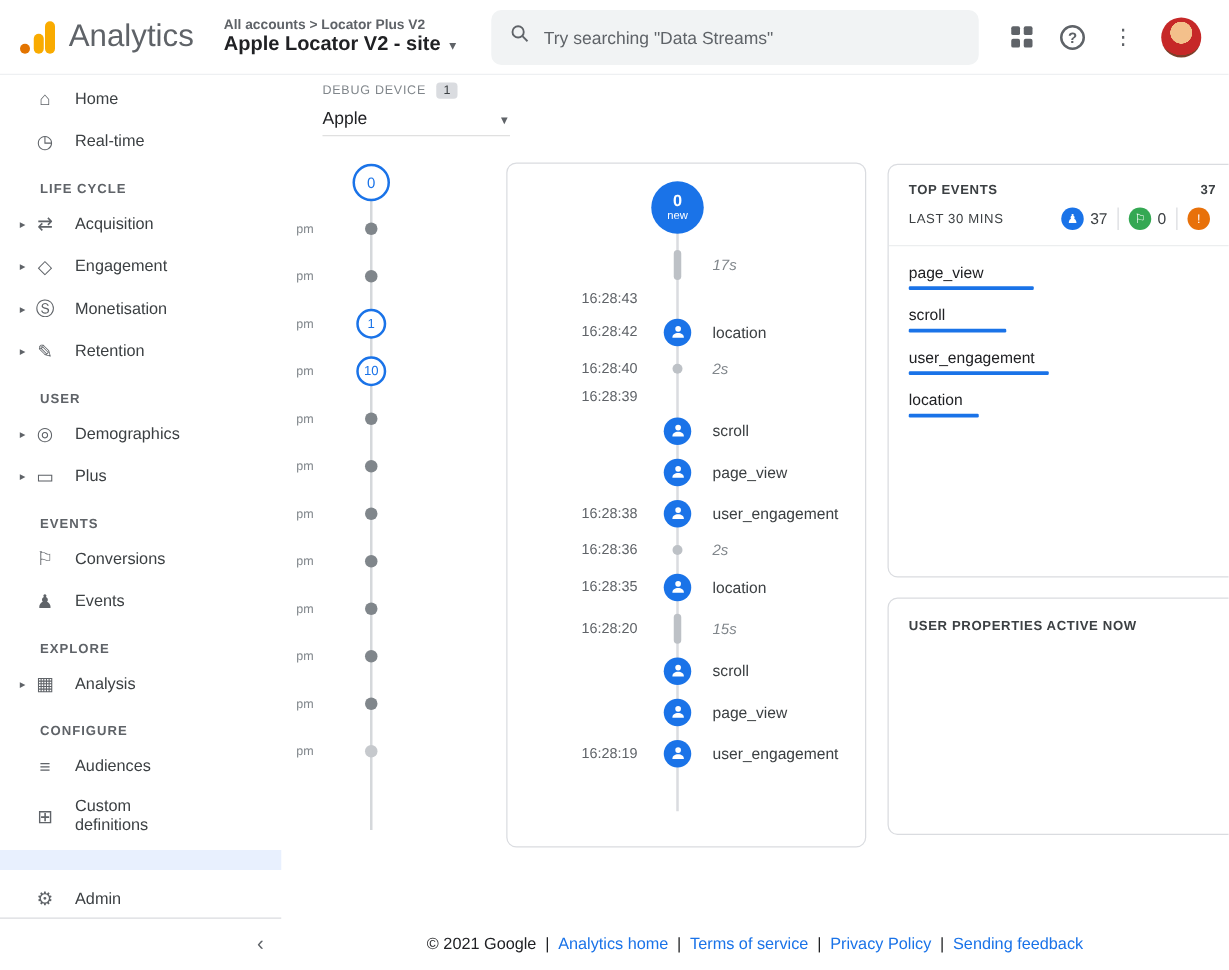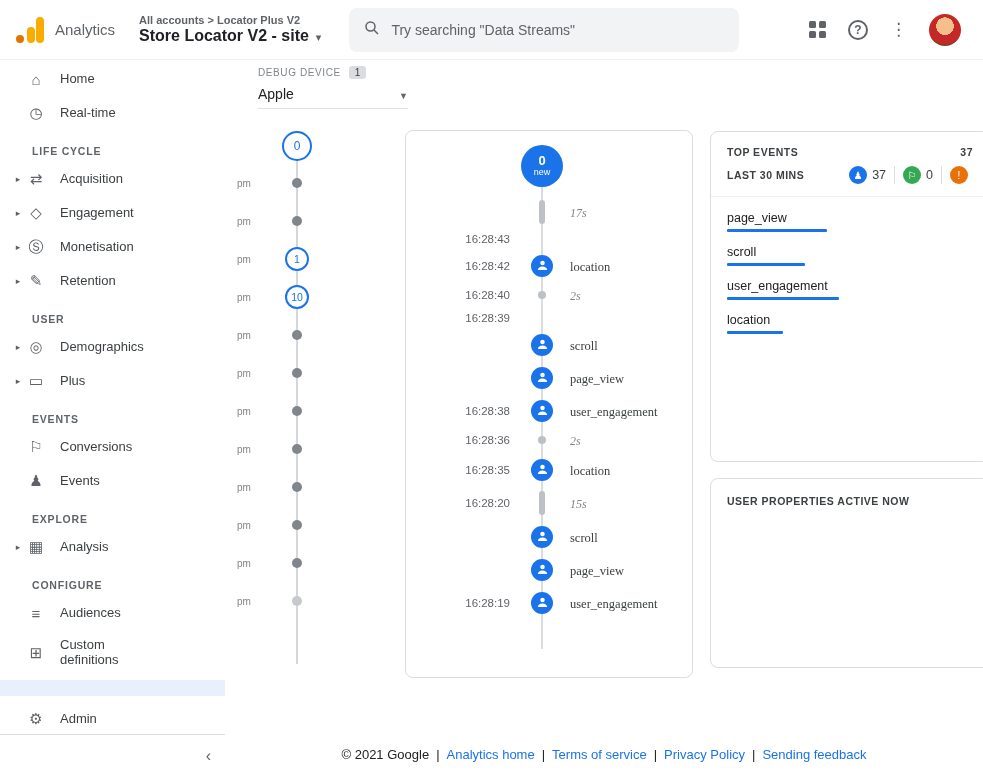--- a/index.html
+++ b/index.html
@@ -8,21 +8,21 @@
   .app { position:relative; width:983px; height:776px; }
 
   
   .topbar { position:absolute; left:0; top:0; width:983px; height:60px; background:#fff;
     display:flex; align-items:center; padding:0 16px; border-bottom:1px solid #eef0f2; z-index:5; }
   .logo-block { display:flex; align-items:center; gap:9px; cursor:pointer; }
   .ga-logo { position:relative; width:30px; height:30px; }
   .ga-tall { position:absolute; right:2px; top:2px; width:8px; height:26px; background:#f9ab00; border-radius:4px; }
   .ga-mid  { position:absolute; left:11px; bottom:2px; width:8px; height:16px; background:#f9ab00; border-radius:4px; }
   .ga-dot  { position:absolute; left:0; bottom:2px; width:8px; height:8px; background:#e37400; border-radius:50%; }
-  .logo-text { font-size:15px; color:#5f6368; }
+  .logo-text { font-size:25px; color:#5f6368; }
   .prop-block { margin-left:24px;font-weight:bold; }
   .breadcrumb { font-size:11px; color:#5f6368; cursor:pointer; }
   .prop-row { display:flex; align-items:center; gap:7px; font-size:16px; color:#202124; cursor:pointer; margin-top:1px; }
   .caret-down::after { content:"▾"; font-size:11px; color:#5f6368; }
   .searchbar { margin-left:28px; width:390px; height:44px; background:#f1f3f4; border-radius:8px;
     display:flex; align-items:center; padding:0 14px; gap:10px; }
   .search-input { flex:1; border:none; outline:none; background:transparent; font-size:14px; color:#3c4043;
     font-family:"Liberation Sans","DejaVu Sans",sans-serif; }
   .search-input::placeholder { color:#5f6368; }
   .topbar-right { margin-left:auto; display:flex; align-items:center; gap:22px; padding-right:6px; }
@@ -93,32 +93,32 @@
   .sec-row.t-gap-pill { height:34px; }
   .sec-row.t-gap-dot { height:26px; }
   .sec-time { text-align:right; padding-right:14px; font-size:11.5px; color:#5f6368; }
   .t-faint .sec-time { color:#c5c9cd; }
   .sec-center { display:flex; align-items:center; justify-content:center; position:relative; z-index:1; }
   .sec-icon, .sec-pill, .sec-dot { display:none; }
   .t-event .sec-icon { display:flex; width:22px; height:22px; border-radius:50%; background:#1a73e8;
     align-items:center; justify-content:center; cursor:pointer; }
   .t-gap-pill .sec-pill { display:block; width:6px; height:24px; background:#bdc1c6; border-radius:3px; }
   .t-gap-dot .sec-dot { display:block; width:8px; height:8px; background:#bdc1c6; border-radius:50%; }
-  .sec-right { padding-left:10px;font-family:Liberation Serif, serif; }
+  .sec-right { padding-left:10px; }
   .sec-dur { font-size:12px; font-style:italic; color:#80868b; }
   .sec-name { font-size:12.5px; color:#3c4043; cursor:pointer; }
 
   
   .te-card { position:absolute; left:485px; top:71px; width:280px; height:331px; background:#fff;
     border:1px solid #dadce0; border-radius:8px; overflow:hidden; }
   .te-head { display:flex; justify-content:space-between; align-items:center; padding:14px 16px 4px 16px;
     font-size:10.5px; font-weight:bold; color:#3c4043; letter-spacing:0.5px; }
   .te-sub { display:flex; justify-content:space-between; align-items:center; padding:4px 16px 12px 16px;
     border-bottom:1px solid #eceeef; }
-  .te-subtitle { font-size:10.5px; font-weight:bold; color:#3c4043; letter-spacing:0.5px; }
+  .te-subtitle { font-size:10.5px; font-weight:normal; color:#3c4043; letter-spacing:0.5px; }
   .te-counters { display:flex; align-items:center; }
   .te-counter { display:flex; align-items:center; gap:5px; font-size:12.5px; color:#3c4043; }
   .te-counter + .te-counter { border-left:1px solid #dadce0; margin-left:8px; padding-left:8px; }
   .te-counter-icon { width:18px; height:18px; border-radius:50%; color:#fff; font-size:10px;
     display:flex; align-items:center; justify-content:center; }
   .te-counter-icon.t-blue { background:#1a73e8; }
   .te-counter-icon.t-green { background:#34a853; }
   .te-counter-icon.t-orange { background:#e8710a; }
   .te-list { padding:14px 16px; }
   .te-event { margin-bottom:13px; cursor:pointer; }
@@ -145,21 +145,21 @@
       <div class="ga-logo">
         <span class="ga-dot"></span>
           <span class="ga-mid"></span>
           <span class="ga-tall"></span>
       </div>
       <span class="logo-text">Analytics</span>
     </div>
     <div class="prop-block">
       <div class="breadcrumb">All accounts &gt; Locator Plus V2</div>
       <div class="prop-row">
-        <span>Store Locator V2 - site</span>
+        <span>Apple Locator V2 - site</span>
         <span class="caret-down"></span>
       </div>
     </div>
     <div class="searchbar">
       <span class="search-icon">
         <svg viewBox="0 0 24 24" width="18" height="18">
             <circle cx="10" cy="10" r="6" fill="none" stroke="#5f6368" stroke-width="2"></circle>
             <line x1="14.6" y1="14.6" x2="20" y2="20" stroke="#5f6368" stroke-width="2"></line>
           </svg>
       </span>

